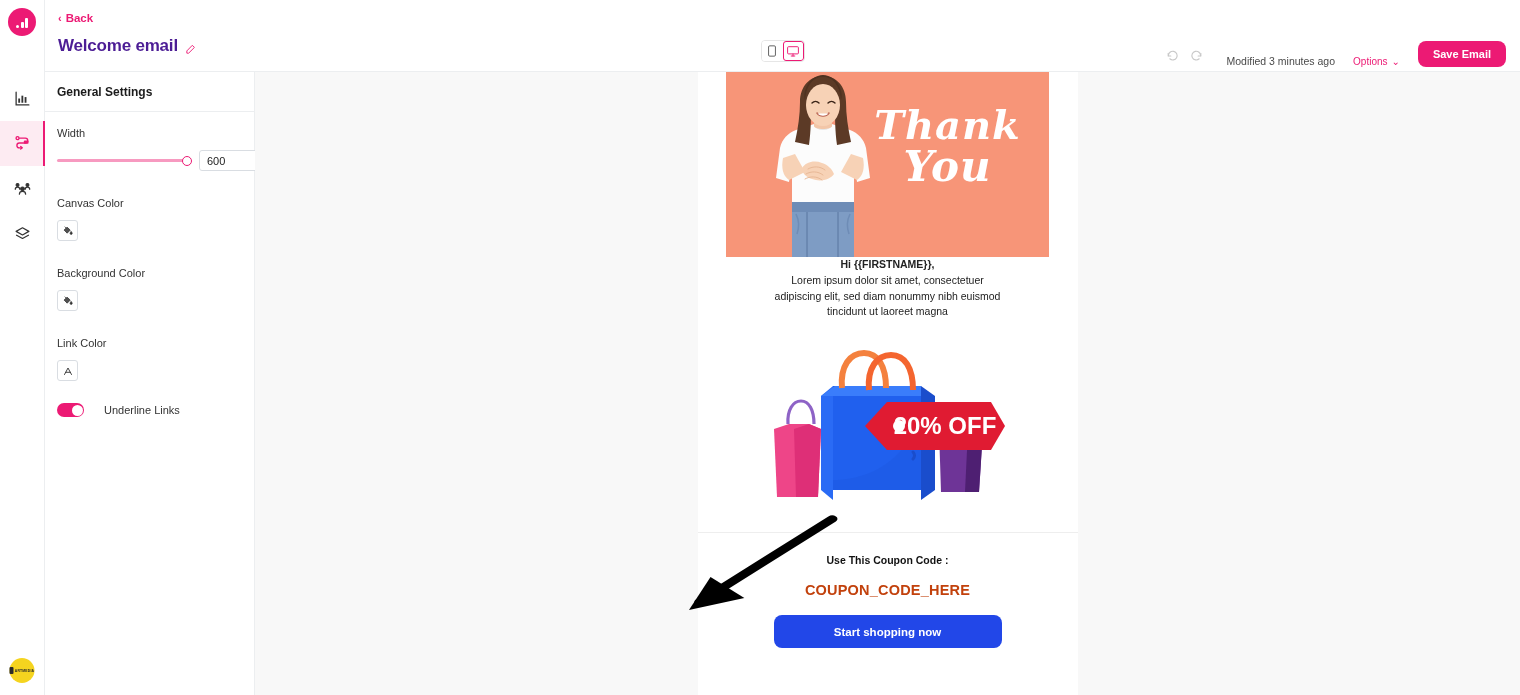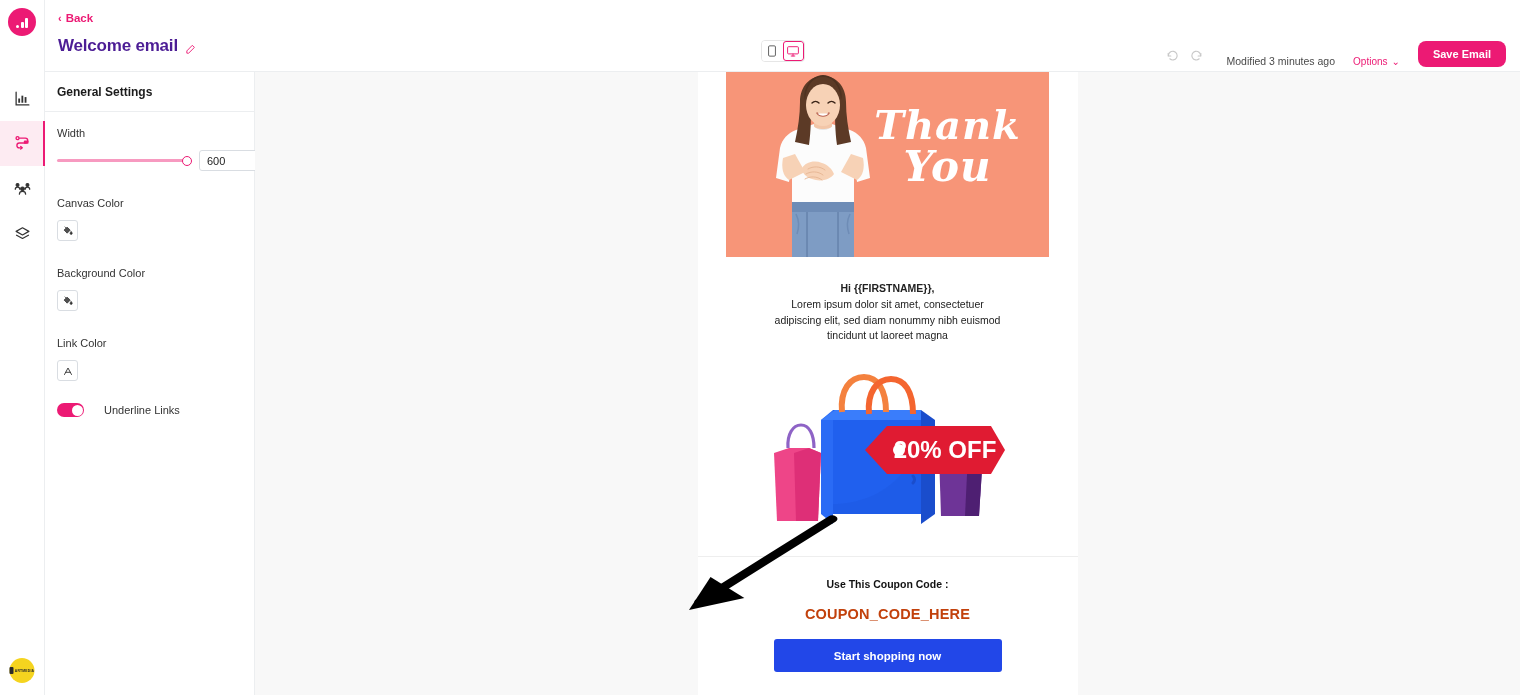--- a/index.html
+++ b/index.html
@@ -170,36 +170,36 @@
     position:absolute; left:36px; bottom:0; width:125px; height:185px;
   }
   .thank-you {
     position:absolute; right:14px; top:34px; width:175px;
     text-align:center; color:#fff;
   }
   .ty-1 { font-family:"DejaVu Serif", serif; font-style:italic; font-size:40px; font-weight:bold; line-height:0.95; letter-spacing:1px;}
   .ty-2 { font-family:"DejaVu Serif", serif; font-style:italic; font-size:42px; font-weight:bold; line-height:1; margin-top:2px; letter-spacing:1px;}
 
   .greeting {
-    margin-top:24px; text-align:center; width:300px;
+    text-align:center; width:300px;
     font-size:10.5px; color:#222; line-height:15.8px;
   }
   .greeting .bold { font-weight:bold; }
 
   .bags { margin-top:22px; width:250px; height:160px; }
 
   .divider { width:100%; height:1px; background:#eeeeee; margin-top:30px; }
 
   .coupon-label { margin-top:21px; font-size:10.5px; font-weight:bold; color:#111; }
   .coupon-code {
     margin-top:16px; font-size:14.5px; font-weight:bold; color:#c2410c; letter-spacing:0.2px;
   }
   .cta {
     margin-top:17px; width:228px; height:33px; background:#2247E8;
-    border:none; border-radius:3px; color:#fff; font-size:11.5px; font-weight:bold;
+    border:none; border-radius:8px; color:#fff; font-size:11.5px; font-weight:bold;
     cursor:pointer; font-family:"Liberation Sans", sans-serif;
   }
 
   .arrow-overlay {
     position:absolute; pointer-events:none; left:0; top:0; width:100%; height:100%;
   }
 </style>
 </head>
 <body>
 

